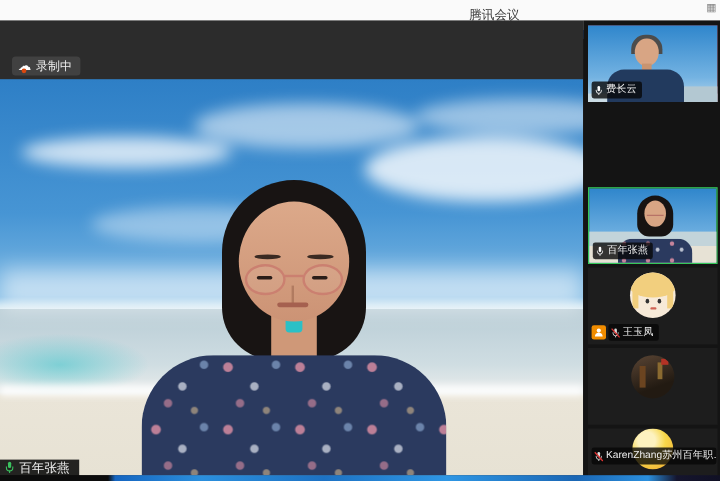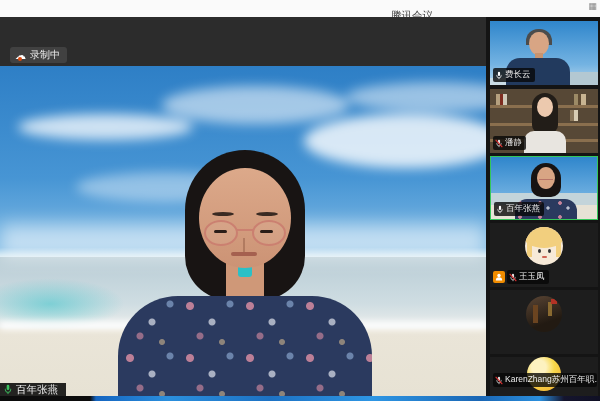--- a/index.html
+++ b/index.html
@@ -1,20 +1,20 @@
 <!DOCTYPE html>
 <html><head>
 <meta charset="utf-8">
 <style>
   html,body{margin:0;padding:0;background:#000;}
   body{width:600px;height:401px;overflow:hidden;font-family:"Liberation Sans",sans-serif;}
   .app{position:relative;width:600px;height:401px;background:#2b2b2b;overflow:hidden;}
 
   
-  .titlebar{position:absolute;left:0;top:0;width:600px;height:32px;background:#fafafa;border-bottom:1px solid #3b82f6;box-sizing:border-box;}
+  .titlebar{position:absolute;left:0;top:0;width:600px;height:32px;background:#fafafa;border-bottom:7px solid #3b82f6;box-sizing:border-box;}
   .window-title{position:absolute;left:412px;top:50%;transform:translate(-50%,-50%);font-size:10.5px;color:#3a3a3a;white-space:nowrap;}
   .layout-icon{position:absolute;right:3px;top:2px;font-size:9px;color:#888;line-height:1;}
 
   .content{position:absolute;left:0;top:17px;width:600px;height:384px;}
 
   
   .stage{position:absolute;left:0;top:0;width:486px;height:384px;background:#2c2c2c;overflow:hidden;}
   .main-video{position:absolute;left:0;top:49px;width:486px;height:330px;overflow:hidden;
     background:linear-gradient(180deg,#2e7fc6 0%,#4795d4 34%,#7db9e4 55%,#c7e2f1 57%,#dfeef5 58%,#b9cdd6 58%,#cfdde2 72%,#e9eceb 79%,#eae5d8 80%,#e7e2d4 100%);}
   .clouds{position:absolute;left:18px;top:48px;width:175px;height:26px;background:rgba(255,255,255,.75);border-radius:50%;filter:blur(6px);
@@ -188,38 +188,20 @@
             <svg width="8" height="9" viewBox="0 0 12 13">
                 <rect x="4.4" y="0.8" width="3.2" height="6.4" rx="1.6" fill="#fff"></rect>
                 <path d="M2.8 5.6v1.2a3.2 3.2 0 0 0 6.4 0V5.6" stroke="#fff" fill="none" stroke-width="1.1"></path>
                 <line x1="6" y1="10.2" x2="6" y2="12" stroke="#fff" stroke-width="1.1"></line>
               </svg>
           </span>
           <span>费长云</span>
         </div>
       </div>
 
-      <div class="tile t2">
-        <div class="thumb shelf-bg">
-          <div class="w2-hair"></div>
-          <div class="w2-face"></div>
-          <div class="w2-body"></div>
-        </div>
-        <div class="tag">
-          <span class="mic">
-            <svg width="8" height="9" viewBox="0 0 12 13">
-                <rect x="4.4" y="0.8" width="3.2" height="6.4" rx="1.6" fill="#ddd"></rect>
-                <path d="M2.8 5.6v1.2a3.2 3.2 0 0 0 6.4 0V5.6" stroke="#ddd" fill="none" stroke-width="1.1"></path>
-                <line x1="6" y1="10.2" x2="6" y2="12" stroke="#ddd" stroke-width="1.1"></line>
-                <line x1="1" y1="1" x2="11" y2="12" stroke="#e03131" stroke-width="1.6"></line>
-              </svg>
-          </span>
-          <span>潘静</span>
-        </div>
-      </div>
 
       <div class="tile t3 sky-bg">
         <div class="thumb">
           <div class="t3-sea"></div>
           <div class="t3-sand"></div>
           <div class="w3-hair"></div>
           <div class="w3-face"></div>
           <div class="w3-glasses"></div>
           <div class="w3-body"></div>
         </div>

